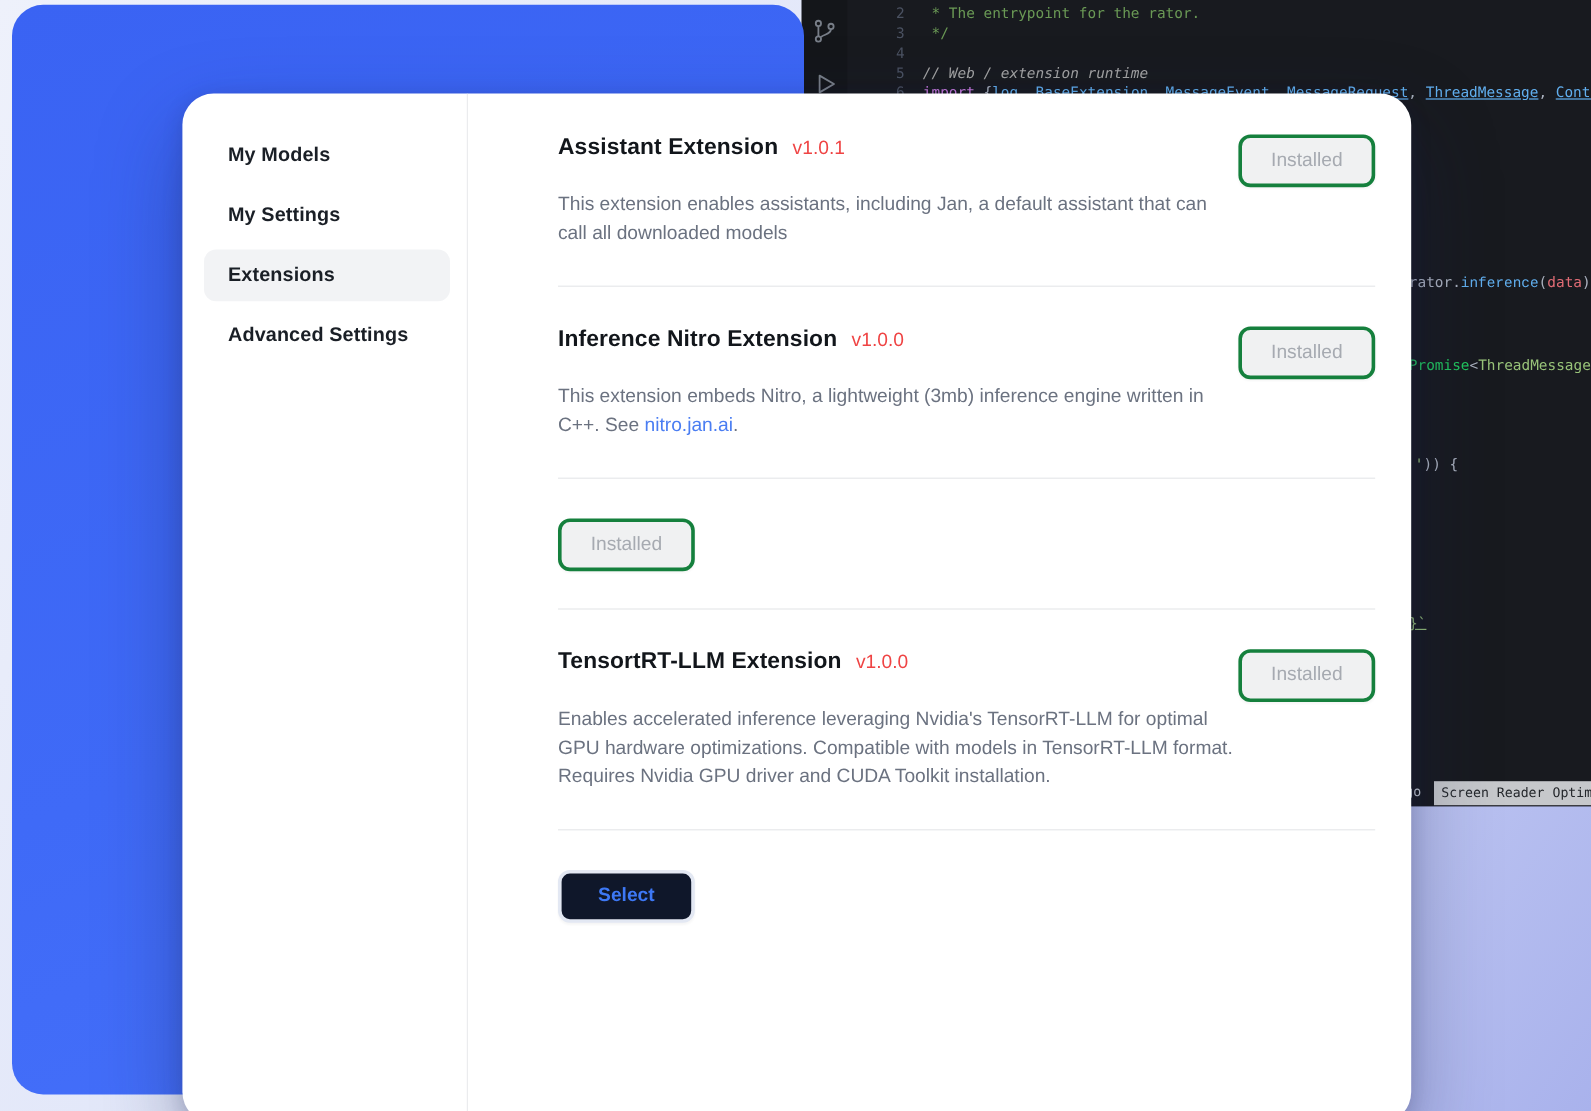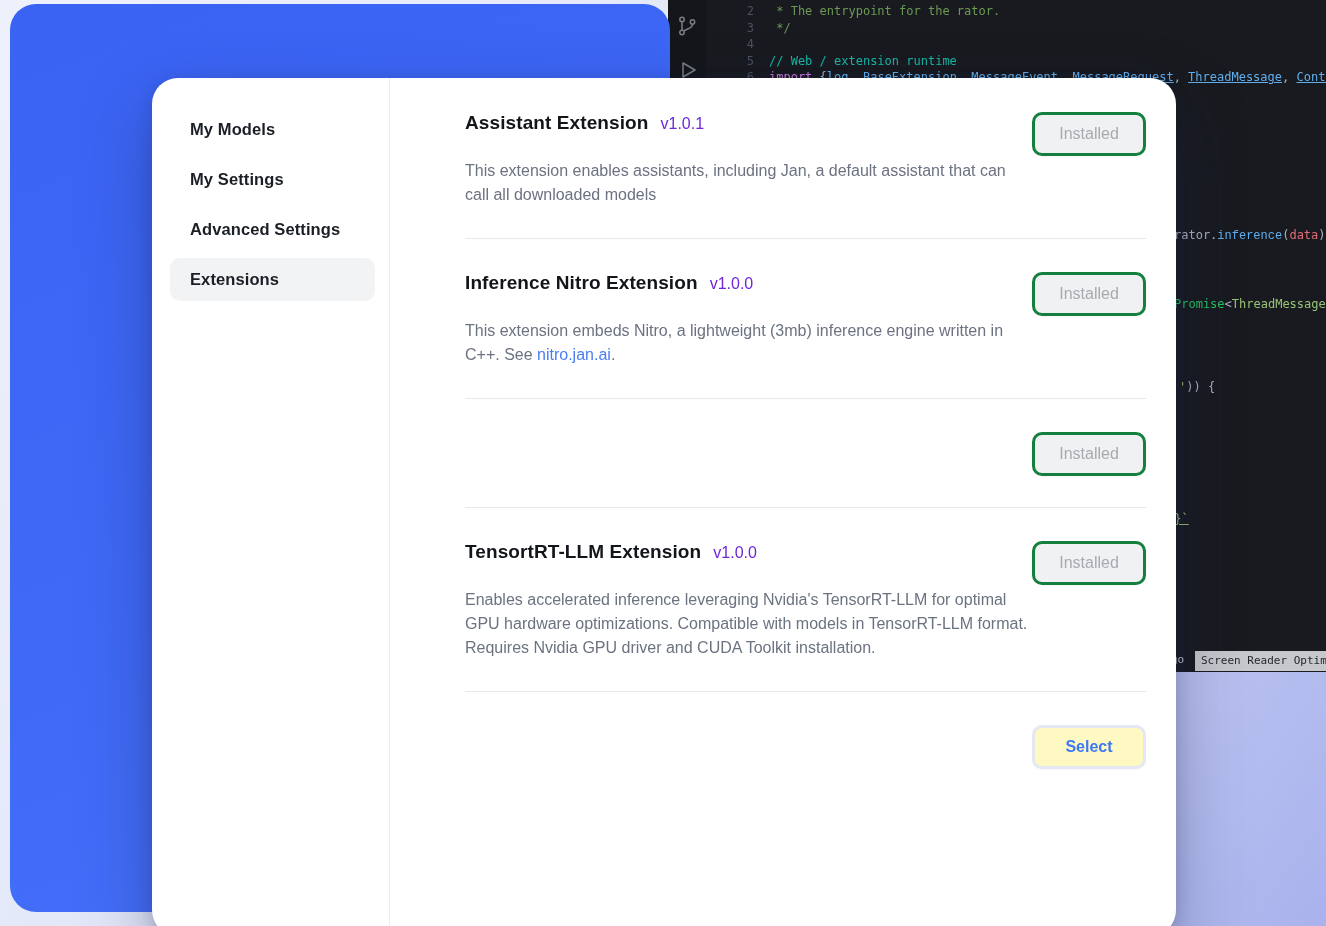--- a/index.html
+++ b/index.html
@@ -58,39 +58,39 @@
   }
   .side-item {
     height:43px; display:flex; align-items:center; padding:0 20px;
     margin-bottom:7px; border-radius:10px; cursor:pointer;
     font-size:16.5px; font-weight:600; color:#1a1f26; letter-spacing:.1px;
   }
   .side-item.active { background:#f2f3f5; }
 
   .content { flex:1; padding:34px 30px 20px 35px; overflow:hidden; }
   .ext-row {
-    display:flex; justify-content:flex-end; align-items:flex-start;
+    display:flex; justify-content:flex-start; align-items:flex-start;
     padding:33px 0 31px; border-bottom:1px solid #e7e8ea;
   }
   .ext-row.first { padding-top:0; }
   .ext-row.last { border-bottom:none; padding-bottom:20px; }
   .ext-info { max-width:590px; }
   .ext-title-row { display:flex; align-items:baseline; gap:12px; }
   .ext-title { font-size:19px; font-weight:700; color:#12161b; letter-spacing:.1px; }
-  .ext-version { font-size:16px; font-weight:400; color:#6d28d9; }
+  .ext-version { font-size:16px; font-weight:400; color:#ef4444; }
   .ext-desc { margin-top:25px; font-size:16px; line-height:24px; color:#6b7280; }
   .ext-link { color:#4a7df2; cursor:pointer; }
   .btn {
     min-width:114px; height:44px; border-radius:10px; border:3px solid #15803d;
     background:#f0f1f2; color:#a6aab1; font-family:inherit;
     font-size:16px; font-weight:500; cursor:pointer; flex:none;
     display:inline-flex; align-items:center; justify-content:center; padding:0 18px;
     box-shadow:0 1px 2px rgba(0,0,0,.04);
   }
-  .btn.select { background:#fef9c3; border-color:#e3e8f3; color:#3d78f5; font-weight:600; }
+  .btn.select { background:#0f172a; border-color:#e3e8f3; color:#3d78f5; font-weight:600; }
 </style>
 </head>
 <body>
 
 <div class="editor">
   <div class="activity-bar">
     <svg class="activity-icon" viewBox="0 0 24 24" fill="none" stroke="#8a919c" stroke-width="1.5">
       <circle cx="7" cy="5.5" r="2.2"></circle>
         <circle cx="7" cy="18.5" r="2.2"></circle>
         <circle cx="17.5" cy="8" r="2.2"></circle>
@@ -109,21 +109,21 @@
     <div class="code-line">
       <span class="lnum">3</span>
       <span><span style="color: rgb(106, 153, 85);"> */</span></span>
     </div>
     <div class="code-line">
       <span class="lnum">4</span>
       <span></span>
     </div>
     <div class="code-line">
       <span class="lnum">5</span>
-      <span><span style="color: #14b8a6;">// Web / extension runtime</span></span>
+      <span><span style="color: #a3a3a3; font-style: italic;">// Web / extension runtime</span></span>
     </div>
     <div class="code-line">
       <span class="lnum">6</span>
       <span><span style="color: rgb(198, 120, 221);">import </span><span style="color: rgb(171, 178, 191);">{</span><span style="color: rgb(97, 175, 239); text-decoration: underline;">log</span><span style="color: rgb(171, 178, 191);">, </span><span style="color: rgb(97, 175, 239); text-decoration: underline;">BaseExtension</span><span style="color: rgb(171, 178, 191);">, </span><span style="color: rgb(97, 175, 239); text-decoration: underline;">MessageEvent</span><span style="color: rgb(171, 178, 191);">, </span><span style="color: rgb(97, 175, 239); text-decoration: underline;">MessageRequest</span><span style="color: rgb(171, 178, 191);">, </span><span style="color: rgb(97, 175, 239); text-decoration: underline;">ThreadMessage</span><span style="color: rgb(171, 178, 191);">, </span><span style="color: rgb(97, 175, 239); text-decoration: underline;">ContentType</span></span>
     </div>
   </div>
 
   <div class="code-fragment frag-1"><span style="color: rgb(171, 178, 191);">rator.</span><span style="color: rgb(97, 175, 239); font-family: Liberation Mono, monospace;">inference</span><span style="color: rgb(171, 178, 191);">(</span><span style="color: rgb(224, 108, 117);">data</span><span style="color: rgb(171, 178, 191);">));</span></div>
   <div class="code-fragment frag-2"><span style="color: #22c55e;">Promise</span><span style="color: rgb(171, 178, 191);">&lt;</span><span style="color: rgb(152, 195, 121);">ThreadMessage</span><span style="color: rgb(171, 178, 191);">&gt;</span></div>
   <div class="code-fragment frag-3"><span style="color: rgb(152, 195, 121);">'</span><span style="color: rgb(171, 178, 191);">)) {</span></div>
@@ -133,22 +133,22 @@
   <div class="statusbar-badge">Screen Reader Optimized</div>
 </div>
 
 <div class="blue-rect"></div>
 
 <div class="dialog">
 
   <div class="sidebar">
     <div class="side-item">My Models</div>
     <div class="side-item">My Settings</div>
+    <div class="side-item active">Extensions</div>
     <div class="side-item">Advanced Settings</div>
-    <div class="side-item active">Extensions</div>
   </div>
 
   <div class="content">
 
     <div class="ext-row first">
       <div class="ext-info">
         <div class="ext-title-row">
           <span class="ext-title">Assistant Extension</span>
           <span class="ext-version">v1.0.1</span>
         </div>

